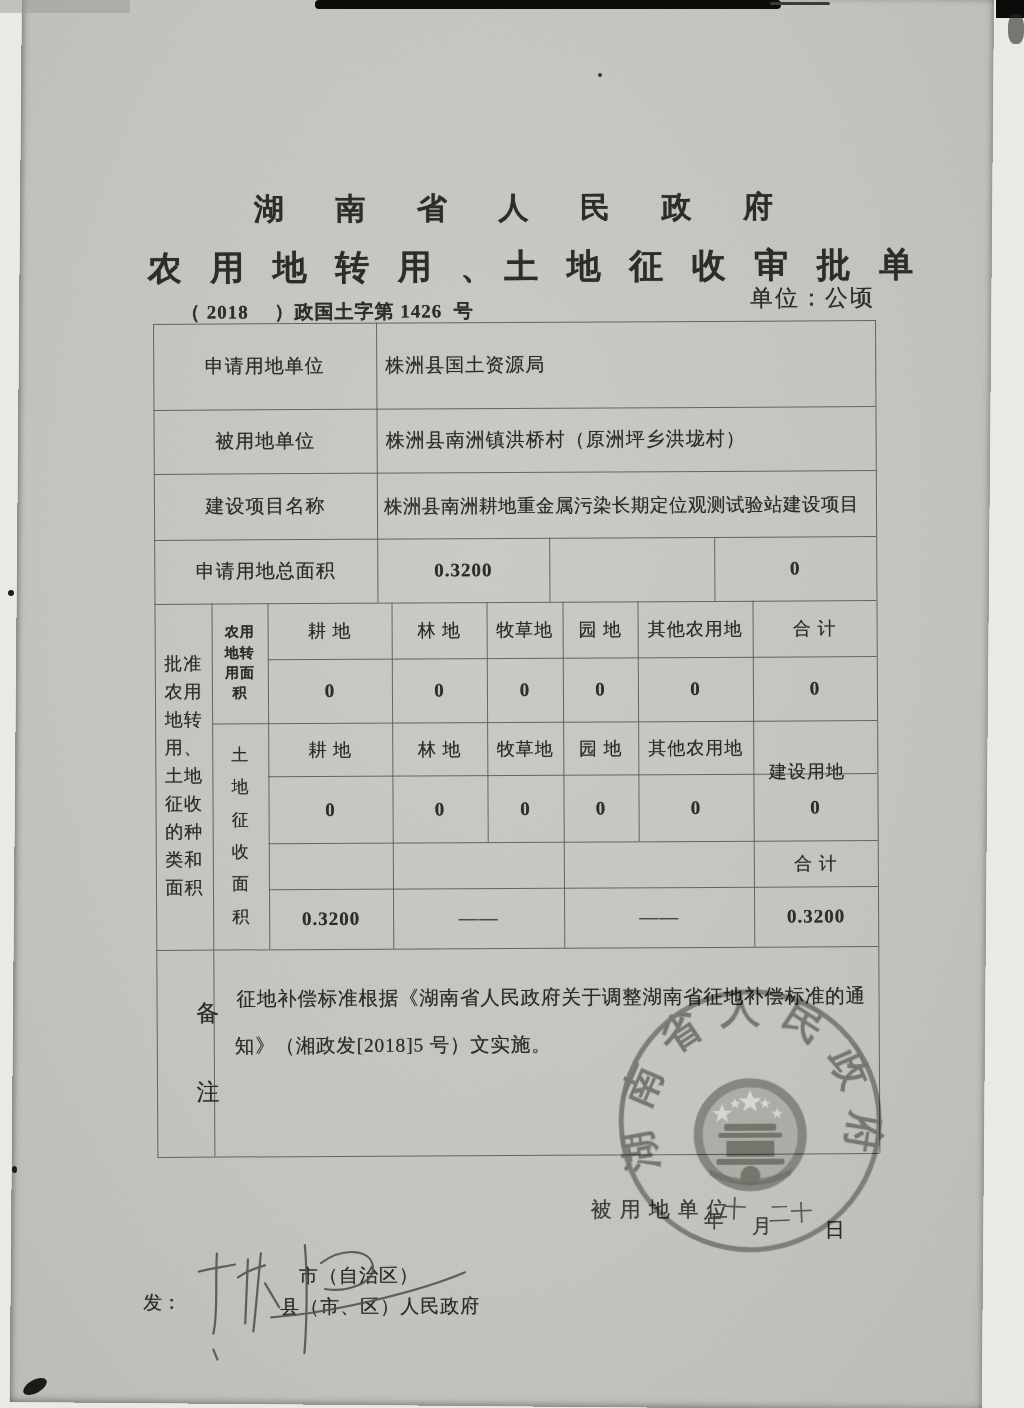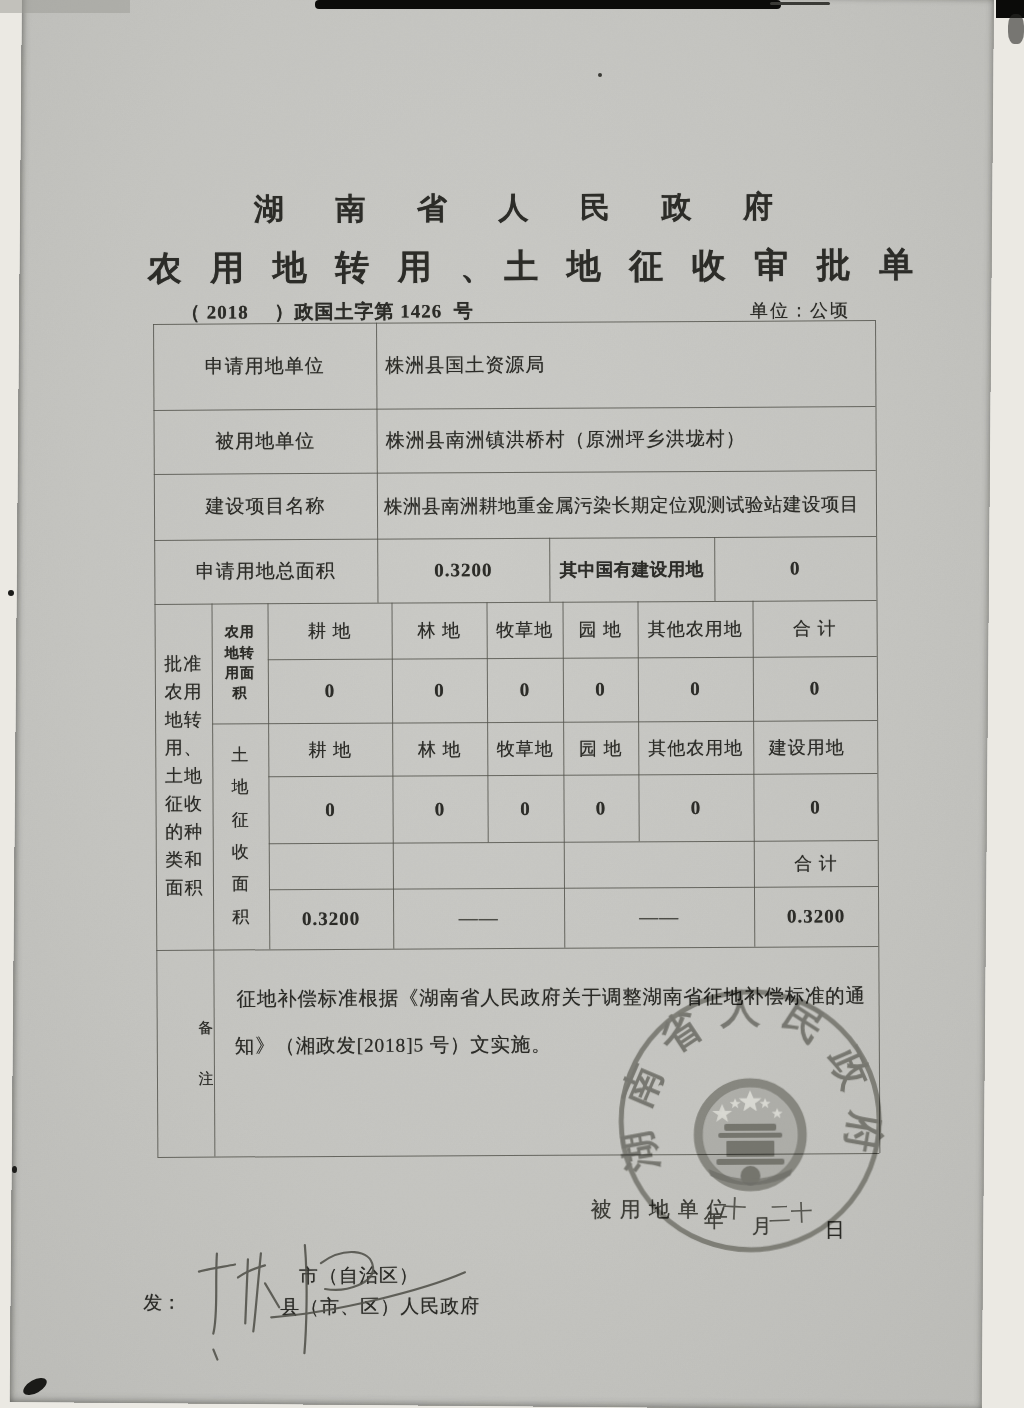--- a/index.html
+++ b/index.html
@@ -53,21 +53,21 @@
       </filter>
     <rect width="972" height="1412" filter="url(#noise)"></rect>
   </svg>
 </div>
 
 <div id="content">
 
   <div id="title" class="txt">湖 南 省 人 民 政 府</div>
   <div id="subtitle" class="txt">农 用 地 转 用 、土 地 征 收 审 批 单</div>
   <div class="txt" style="left:183px;top:298px;font-size:19px;font-weight:bold;letter-spacing:1px;">（ 2018　 ）政国土字第 1426  号</div>
-  <div class="txt" style="left:752px;top:300px;font-size:18px;letter-spacing:2px;">单位：公顷</div>
+  <div class="txt" style="left:752px;top:284px;font-size:23px;letter-spacing:2px;">单位：公顷</div>
 
   <div class="hline" style="left:155px;top:322px;width:722px;"></div>
   <div class="hline" style="left:155px;top:408px;width:722px;"></div>
   <div class="hline" style="left:155px;top:472px;width:722px;"></div>
   <div class="hline" style="left:155px;top:538px;width:722px;"></div>
   <div class="hline" style="left:155px;top:602px;width:722px;"></div>
   <div class="hline" style="left:268px;top:658px;width:609px;"></div>
   <div class="hline" style="left:212px;top:722px;width:665px;"></div>
   <div class="hline" style="left:268px;top:775px;width:609px;"></div>
   <div class="hline" style="left:268px;top:842px;width:609px;"></div>
@@ -92,21 +92,20 @@
   <div class="cell start" style="left:380px;top:322px;width:495px;height:86px;">株洲县国土资源局</div>
 
   <div class="cell" style="left:155px;top:408px;width:223px;height:64px;">被用地单位</div>
   <div class="cell start" style="left:380px;top:408px;width:495px;height:64px;">株洲县南洲镇洪桥村（原洲坪乡洪垅村）</div>
 
   <div class="cell" style="left:155px;top:472px;width:223px;height:66px;">建设项目名称</div>
   <div class="cell start" style="left:378px;top:472px;width:498px;height:66px;font-size:18.5px;letter-spacing:0.5px;">株洲县南洲耕地重金属污染长期定位观测试验站建设项目</div>
 
   <div class="cell" style="left:155px;top:538px;width:223px;height:64px;">申请用地总面积</div>
   <div class="cell num" style="left:378px;top:538px;width:172px;height:64px;">0.3200</div>
-  <div class="cell" style="left:550px;top:538px;width:165px;height:64px;font-size:17.5px;letter-spacing:0.5px;font-weight:bold;">其中国有建设用地</div>
   <div class="cell num" style="left:715px;top:538px;width:162px;height:64px;">0</div>
 
   <div class="cell" style="left:155px;top:602px;width:57px;height:346px;">
     <div class="wrap2" style="width:40px;font-size:18px;line-height:1.55;">批准农用地转用、土地征收的种类和面积</div>
   </div>
   <div class="cell" style="left:212px;top:602px;width:56px;height:120px;">
     <div class="wrap2" style="width:38px;font-size:14px;line-height:1.45;font-weight:bold;">农用地转用面积</div>
   </div>
   <div class="cell" style="left:212px;top:722px;width:56px;height:226px;">
     <div class="wrap2" style="width:19px;font-size:17px;line-height:1.9;">土地征收面积</div>
@@ -124,37 +123,37 @@
   <div class="cell num" style="left:487px;top:658px;width:76px;height:64px;">0</div>
   <div class="cell num" style="left:563px;top:658px;width:75px;height:64px;">0</div>
   <div class="cell num" style="left:638px;top:658px;width:115px;height:64px;">0</div>
   <div class="cell num" style="left:753px;top:658px;width:124px;height:64px;">0</div>
 
   <div class="cell" style="left:268px;top:722px;width:124px;height:53px;font-size:18px;">耕  地</div>
   <div class="cell" style="left:392px;top:722px;width:95px;height:53px;font-size:18px;">林  地</div>
   <div class="cell" style="left:487px;top:722px;width:76px;height:53px;font-size:18px;">牧草地</div>
   <div class="cell" style="left:563px;top:722px;width:75px;height:53px;font-size:18px;">园  地</div>
   <div class="cell" style="left:638px;top:722px;width:115px;height:53px;font-size:18px;">其他农用地</div>
-  <div class="cell" style="left:753px;top:722px;width:107px;height:53px;font-size:18px;">建设用地</div>
+  <div class="cell" style="left:753px;top:746px;width:107px;height:53px;font-size:18px;">建设用地</div>
 
   <div class="cell num" style="left:268px;top:775px;width:124px;height:67px;">0</div>
   <div class="cell num" style="left:392px;top:775px;width:95px;height:67px;">0</div>
   <div class="cell num" style="left:487px;top:775px;width:76px;height:67px;">0</div>
   <div class="cell num" style="left:563px;top:775px;width:75px;height:67px;">0</div>
   <div class="cell num" style="left:638px;top:775px;width:115px;height:67px;">0</div>
   <div class="cell num" style="left:753px;top:775px;width:124px;height:67px;">0</div>
 
   <div class="cell" style="left:753px;top:842px;width:124px;height:46px;font-size:18px;">合  计</div>
   <div class="cell num" style="left:268px;top:888px;width:124px;height:60px;">0.3200</div>
   <div class="cell" style="left:392px;top:888px;width:171px;height:60px;color:#3a3a35;">——</div>
   <div class="cell" style="left:563px;top:888px;width:190px;height:60px;color:#3a3a35;">——</div>
   <div class="cell num" style="left:753px;top:888px;width:124px;height:60px;">0.3200</div>
 
   <div class="cell" style="left:155px;top:948px;width:57px;height:207px;">
-    <div class="wrap2" style="width:20px;font-size:15px;line-height:3.4;margin-left:42px;">备注</div>
+    <div class="wrap2" style="width:20px;font-size:23px;line-height:3.4;margin-left:42px;">备注</div>
   </div>
   <div class="txt" style="left:235px;top:984px;font-size:19.5px;letter-spacing:0.8px;">征地补偿标准根据《湖南省人民政府关于调整湖南省征地补偿标准的通</div>
   <div class="txt" style="left:233px;top:1031px;font-size:19.5px;letter-spacing:0.8px;">知》（湘政发[2018]5 号）文实施。</div>
 
   <div class="txt" style="left:588px;top:1196px;font-size:21px;letter-spacing:8px;color:#3f3f39;">被用地单位</div>
   <div class="txt" style="left:701px;top:1208px;font-size:20px;color:#3f3f39;">年</div>
   <div class="txt handwrite" style="left:720px;top:1194px;font-size:24px;transform:rotate(3deg);">十</div>
   <div class="txt" style="left:749px;top:1214px;font-size:20px;color:#3f3f39;">月</div>
   <div class="txt handwrite" style="left:766px;top:1200px;font-size:22px;transform:rotate(-2deg);letter-spacing:0px;">二十</div>
   <div class="txt" style="left:822px;top:1218px;font-size:20px;color:#2a2a26;">日</div>

